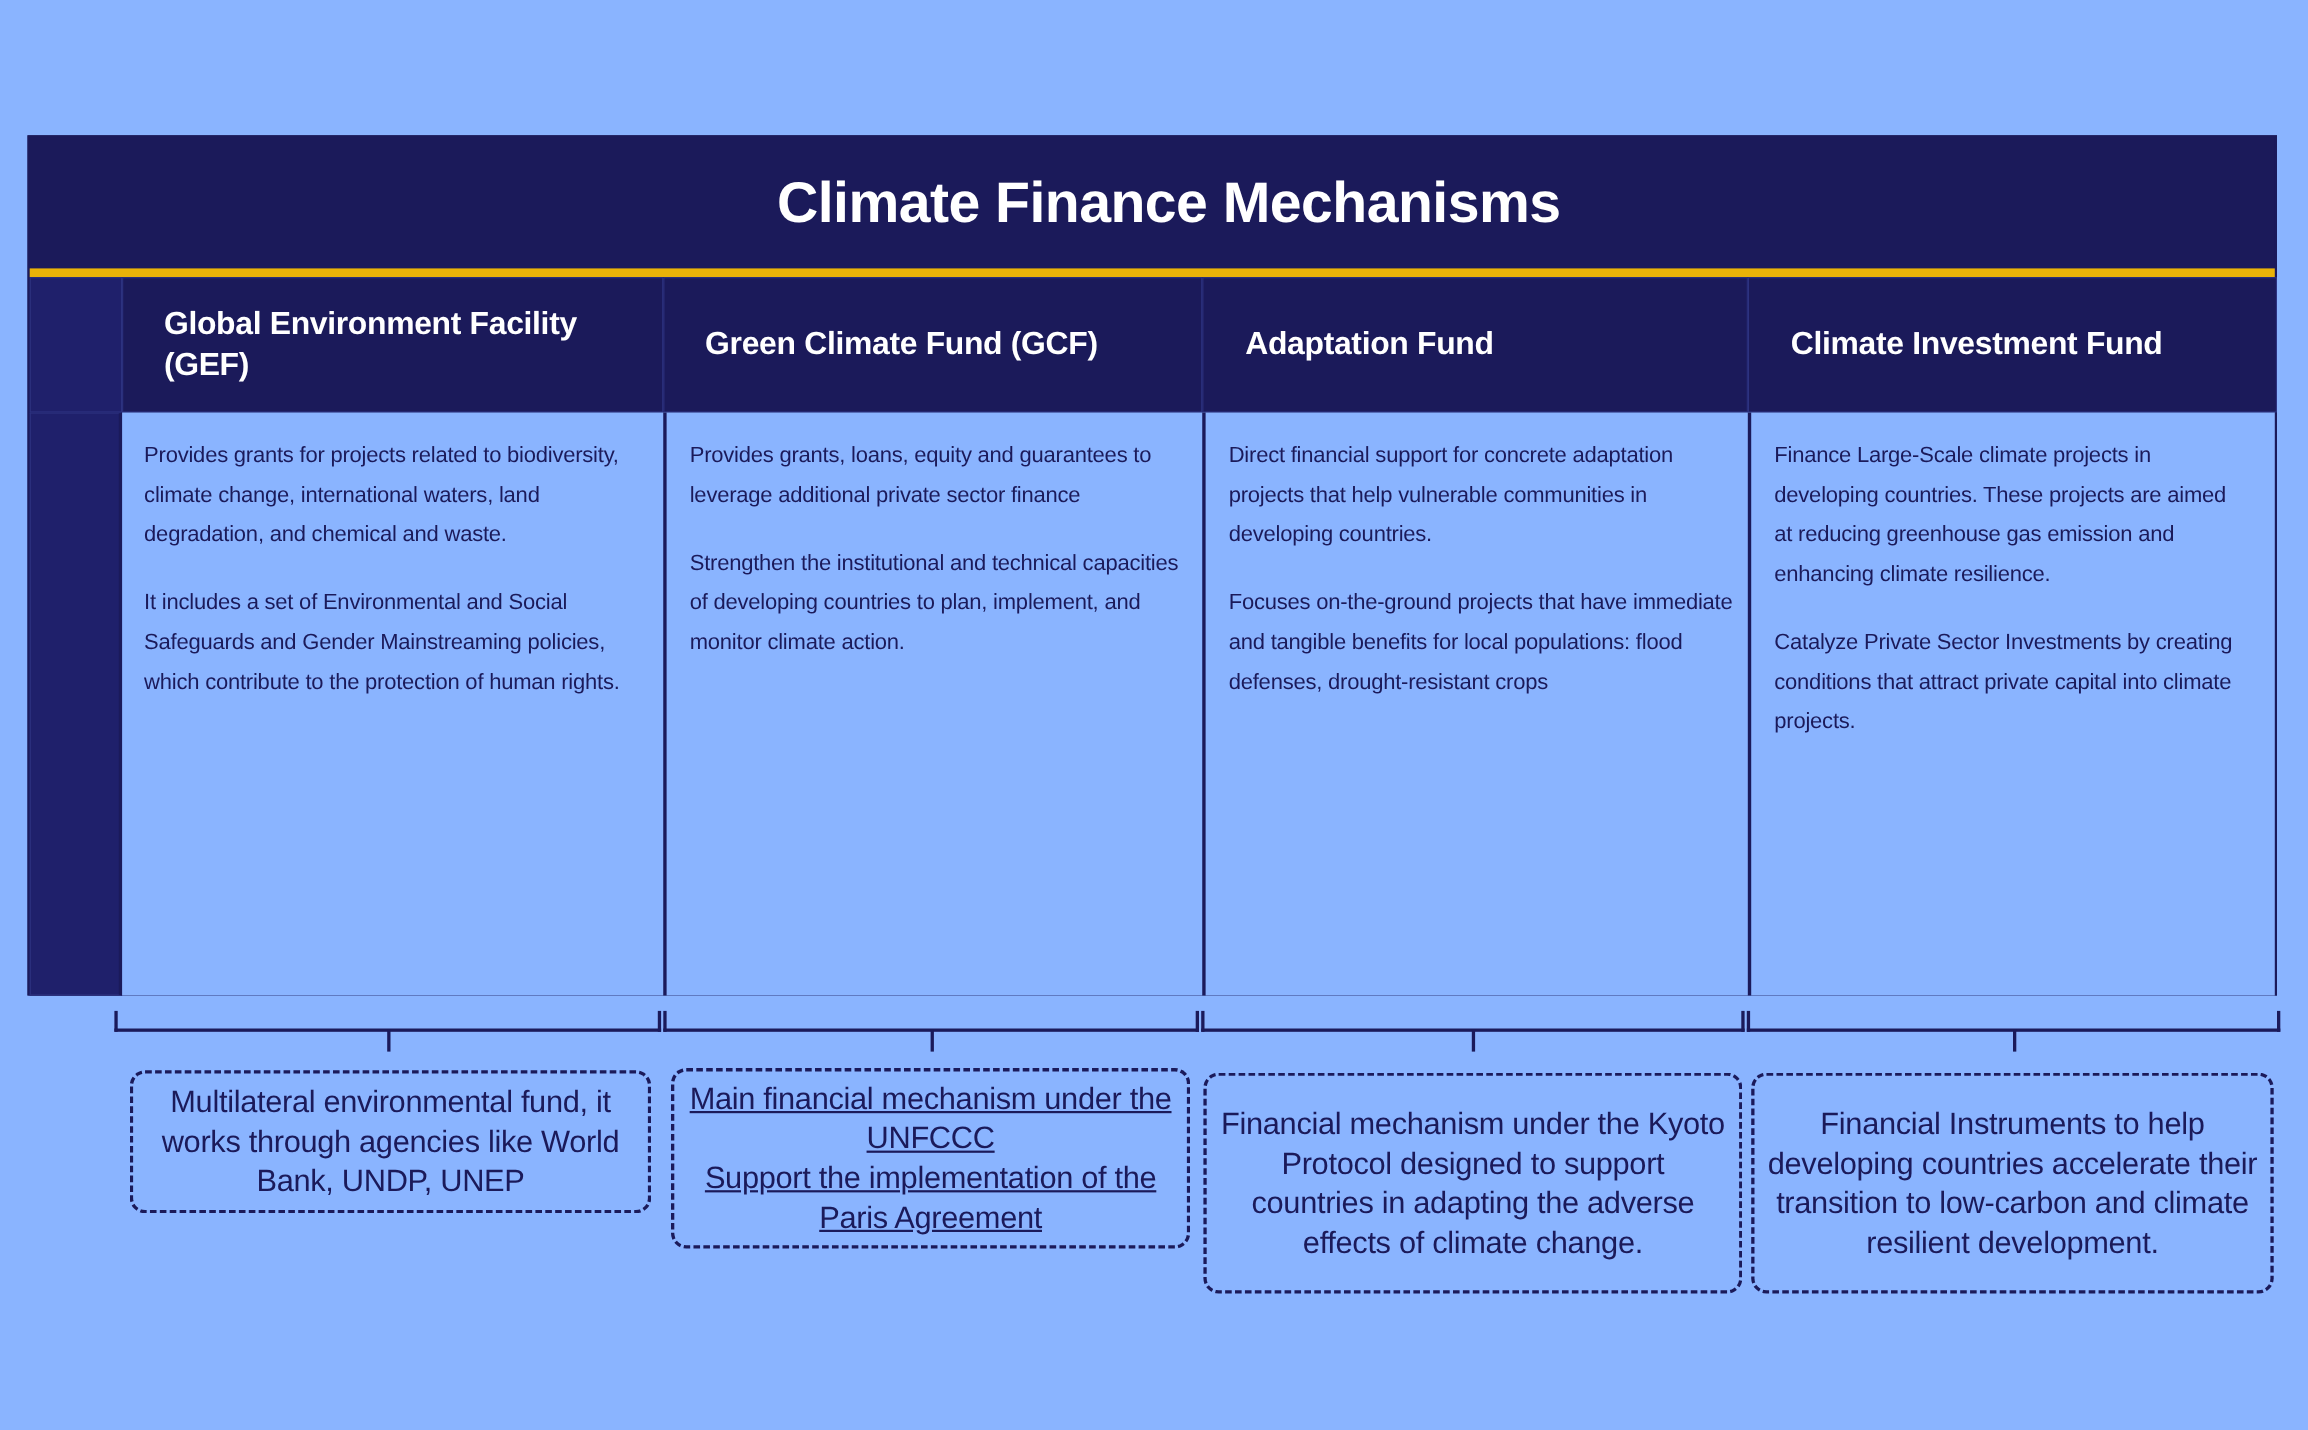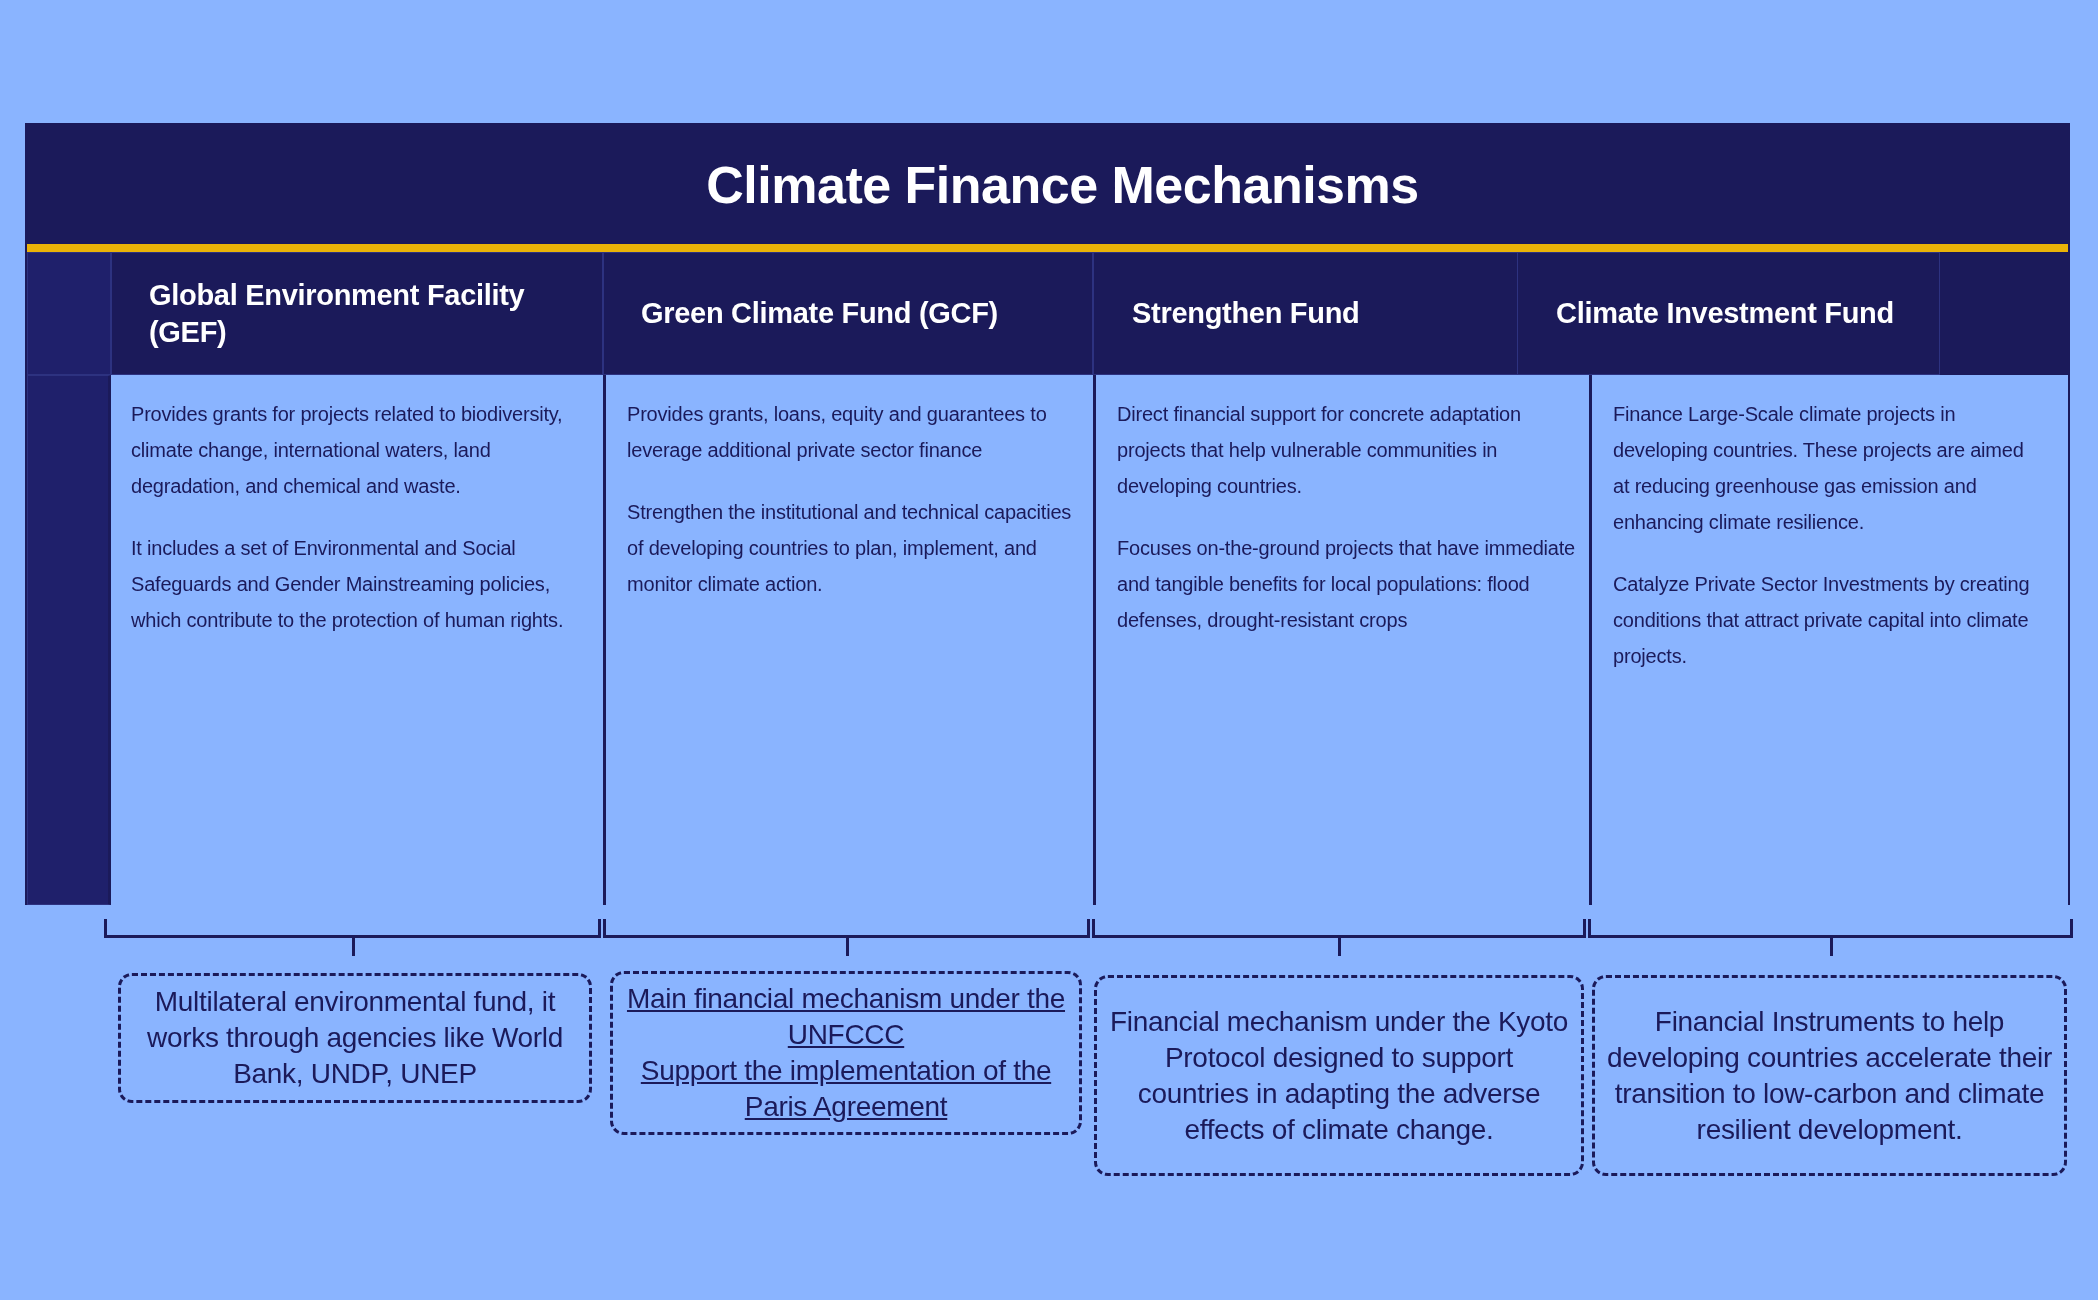--- a/index.html
+++ b/index.html
@@ -76,23 +76,23 @@
   <div class="stub" style="top:127px;height:123px;"></div>
   <div class="stub" style="top:250px;height:530px;border-right:3px solid #1b1a5a;"></div>
 
   <div class="hcell" style="left:84px;width:492px;padding-left:37px;">
     <span>Global Environment Facility (GEF)</span>
   </div>
   <div class="hcell" style="left:576px;width:490px;padding-left:37px;">
     <span>Green Climate Fund (GCF)</span>
   </div>
   <div class="hcell" style="left:1066px;width:496px;padding-left:38px;">
-    <span>Strengthen Fund</span>
+    <span>Adaptation Fund</span>
   </div>
-  <div class="hcell" style="left:1490px;width:423px;padding-left:38px;">
+  <div class="hcell" style="left:1562px;width:481px;padding-left:38px;">
     <span>Climate Investment Fund</span>
   </div>
 
   <div class="bcell" style="left:84px;width:492px;padding-left:20px;padding-right:14px;border-left:none;">
     <p>Provides grants for projects related to biodiversity, climate change, international waters, land degradation, and chemical and waste.</p>
     <p>It includes a set of Environmental and Social Safeguards and Gender Mainstreaming policies, which contribute to the protection of human rights.</p>
   </div>
   <div class="bcell" style="left:576px;width:490px;padding-left:21px;padding-right:10px;">
     <p>Provides grants, loans, equity and guarantees to leverage additional private sector finance</p>
     <p>Strengthen the institutional and technical capacities of developing countries to plan, implement, and monitor climate action.</p>

